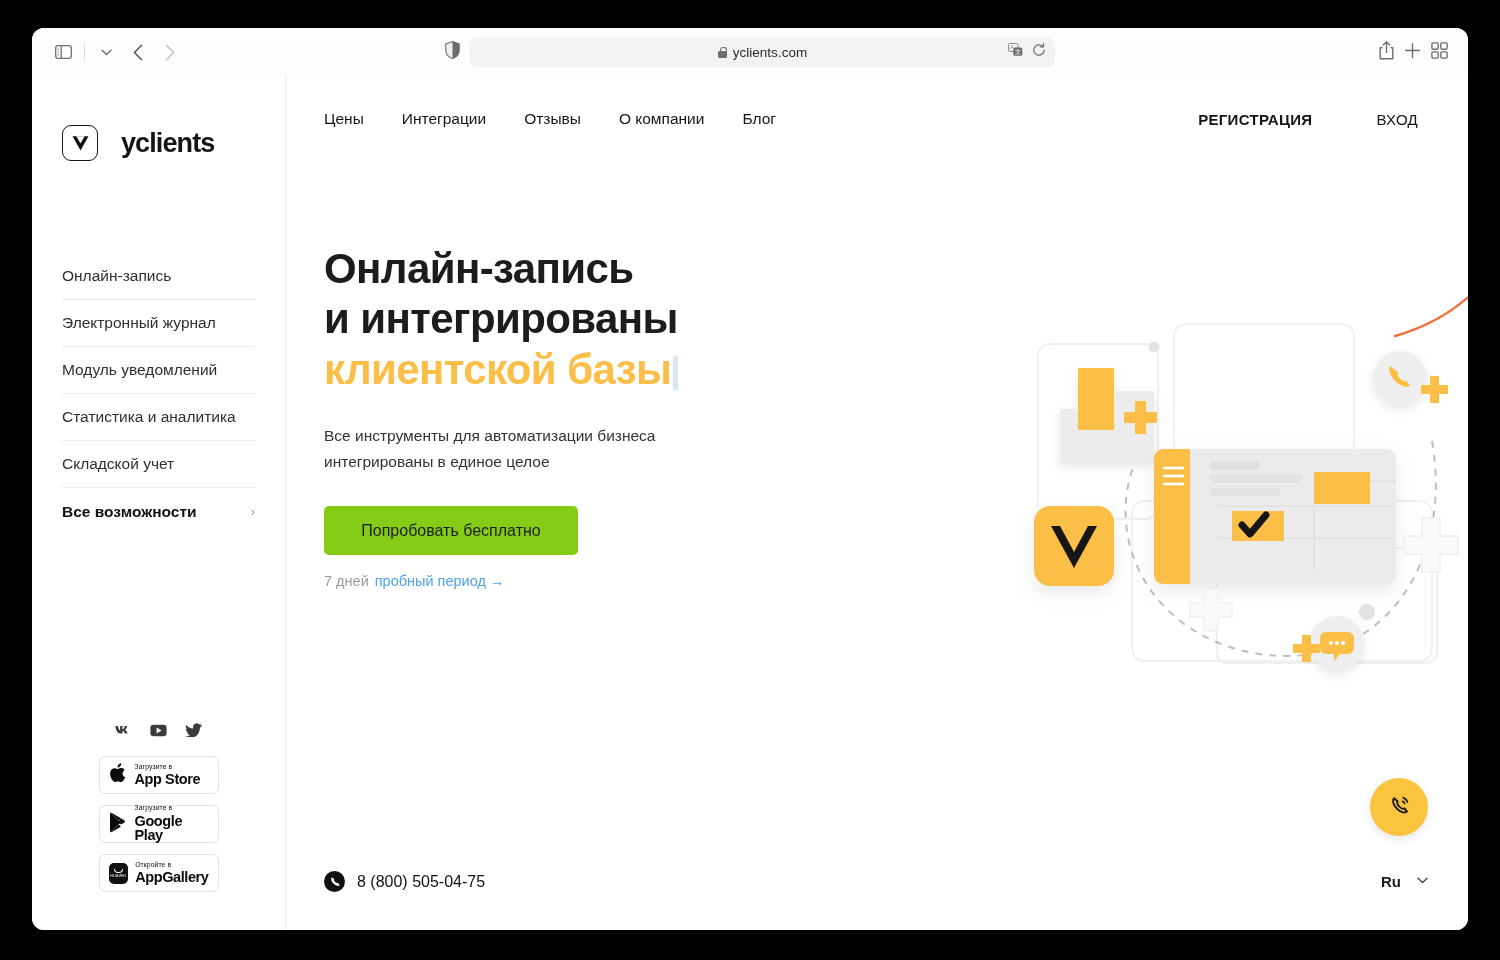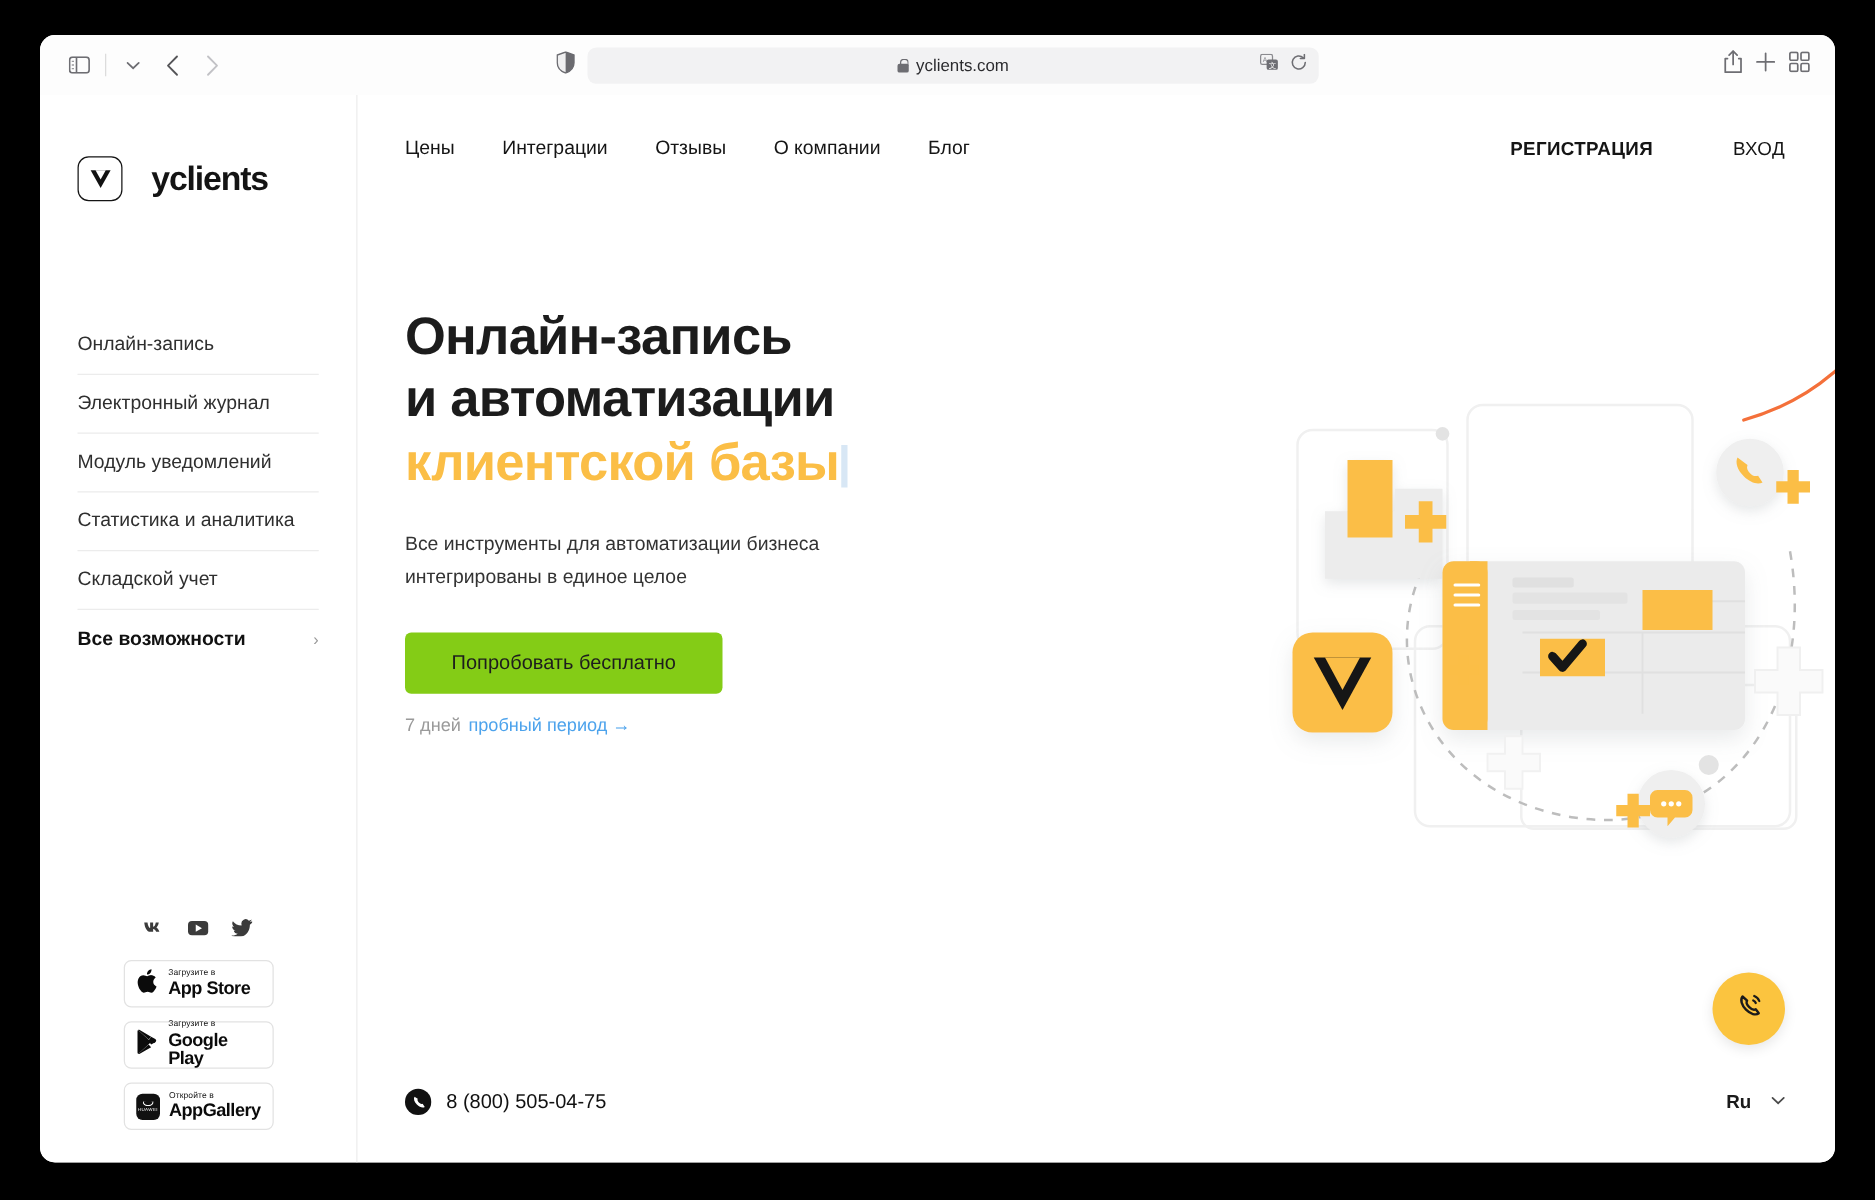--- a/index.html
+++ b/index.html
@@ -116,21 +116,21 @@
     height: 47px;
     display: flex; align-items: center;
     border-bottom: 1px solid #ececec;
     font-size: 15.5px;
     color: #2f2f2f;
     justify-content: space-between;
   }
   .nav-item.active { font-weight: 700; color: #111; border-bottom: none; }
   .chev-right { color: #9a9a9a; font-size: 13px; font-weight: 400; }
 
-  .sidebar-bottom { margin-top: auto; padding-bottom: 26px; }
+  .sidebar-bottom { margin-top: auto; padding-bottom: 38px; }
   .socials { display: flex; gap: 18px; justify-content: center; margin-bottom: 19px; }
   .social { color: #3b3b3b; display: flex; align-items: center; }
   .badges { display: flex; flex-direction: column; gap: 11px; align-items: center; }
   .badge {
     width: 120px; height: 38px;
     border: 1px solid #e2e2e2;
     border-radius: 6px;
     display: flex; align-items: center; gap: 7px;
     padding: 0 9px;
     background: #fff;
@@ -147,21 +147,21 @@
     width: 9px; height: 4px;
     border: 1.3px solid #fff; border-top: none;
     border-radius: 0 0 9px 9px; margin-bottom: 1px;
   }
   .huawei-tile .hw-txt { font-size: 3.6px; letter-spacing: 0.3px; }
 
   
   .main {
     flex: 1;
     position: relative;
-    padding: 0 40px 0 38px;
+    padding: 0 50px 0 38px;
   }
 
   .topnav {
     display: flex; align-items: center;
     padding-top: 34px;
     gap: 0;
   }
   .topnav a {
     font-size: 15.5px; color: #151515;
     margin-right: 38px; text-decoration: none; white-space: nowrap;
@@ -444,21 +444,21 @@
       <div class="arrow-anno">
         <svg width="180" height="160" viewBox="0 0 180 160">
           <path d="M4 155 C 50 142, 105 110, 133 30" fill="none" stroke="#F4703A" stroke-width="2.6" stroke-linecap="round"></path>
           <path d="M133 16 L127.5 33 L139.5 32.5 Z" fill="#F4703A"></path>
         </svg>
       </div>
 
       <div class="hero">
         <h1 class="headline">
           <span>Онлайн-запись</span><br>
-          <span>и автоматизации</span><br>
+          <span>и интегрированы</span><br>
           <span class="hl-yellow">клиентской базы</span><span class="cursor-bar"></span>
         </h1>
 
         <p class="subtitle">
           <span>Все инструменты для автоматизации бизнеса</span><br>
           <span>интегрированы в единое целое</span>
         </p>
 
         <button class="cta">Попробовать бесплатно</button>
 

